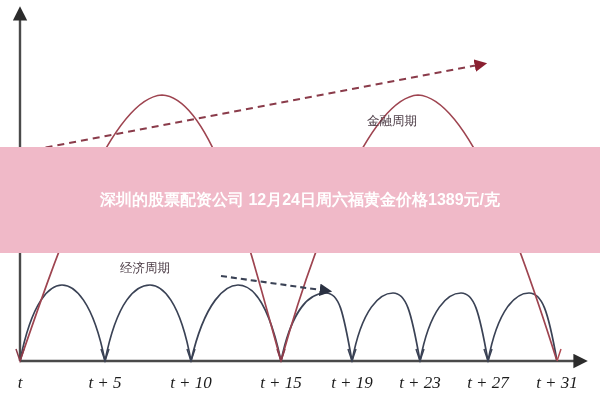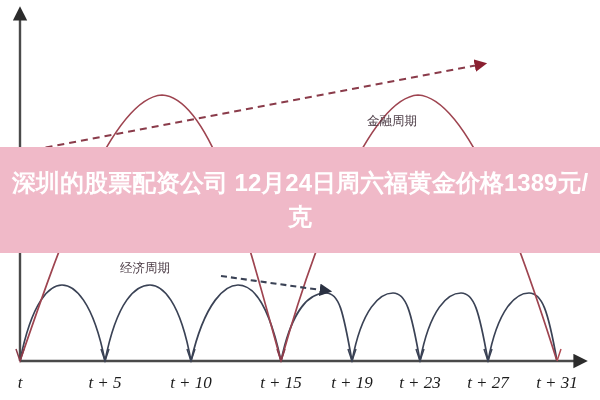--- a/index.html
+++ b/index.html
@@ -43,21 +43,21 @@
     display: flex;
     flex-direction: column;
     align-items: center;
     justify-content: center;
     box-sizing: border-box;
   }
   #overlay-text {
     color: #ffffff;
     font-family: "Liberation Sans", sans-serif;
     font-weight: bold;
-    font-size: 24px;
+    font-size: 16px;
     line-height: 1.42;
     text-align: center;
     letter-spacing: 0px;
     width: 600px;
     padding: 0 6px;
     box-sizing: border-box;
     word-break: break-all;
   }
 </style>
 </head>

